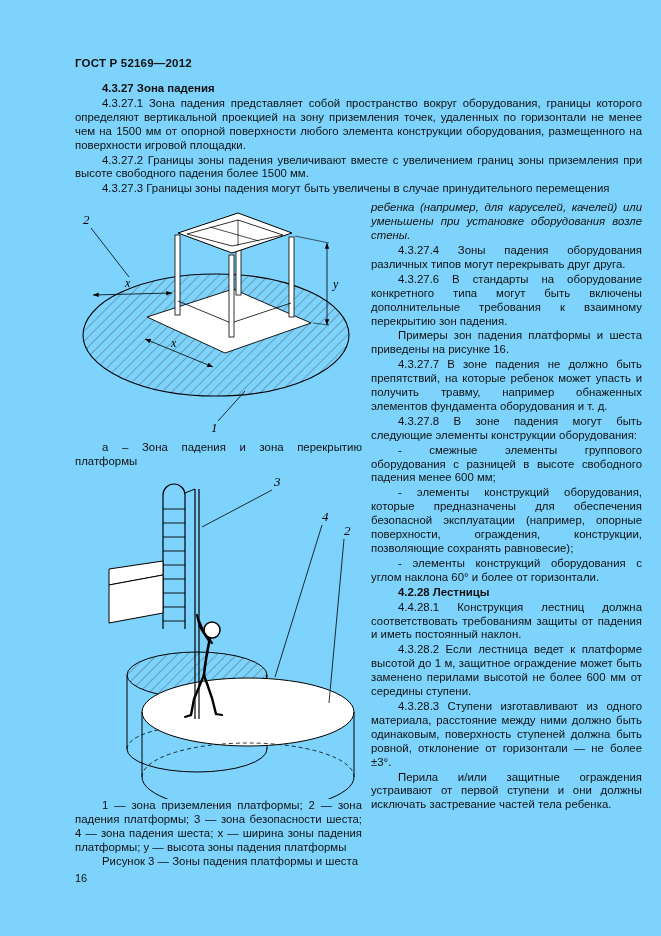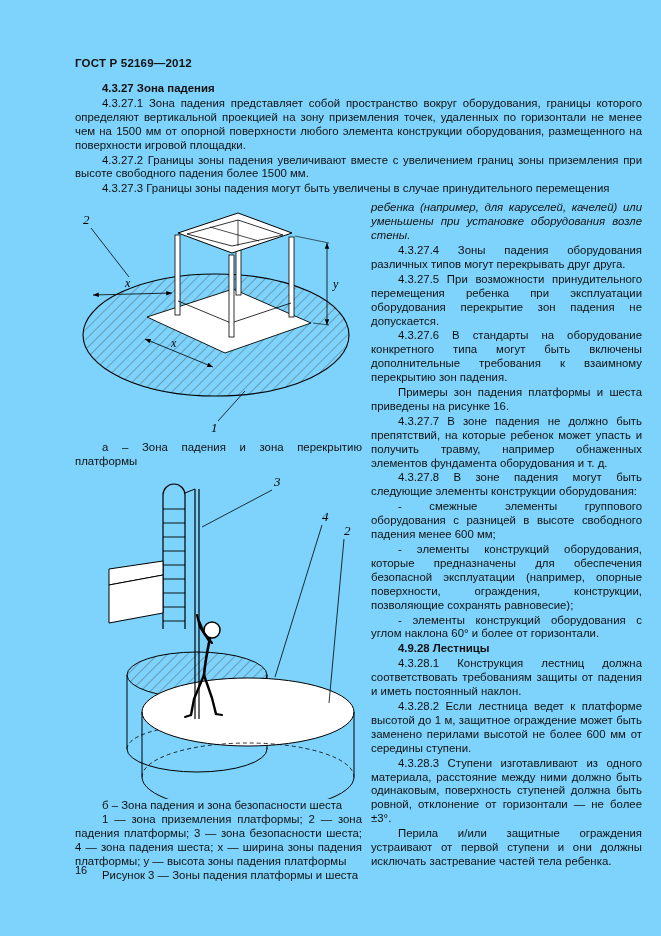--- a/index.html
+++ b/index.html
@@ -18,21 +18,21 @@
   p.noindent{text-indent:0;font-style:italic;}
   .intro p.body{margin-bottom:1px;}
   .columns{display:flex;gap:9px;margin-top:5px;align-items:flex-start;}
   .col-left{width:287px;flex:none;}
   .col-right{flex:1;min-width:0;}
   .col-right p.body{margin-bottom:1px;}
   svg{display:block;margin:0 auto;}
   .cap{font-size:10px;text-align:center;margin:3px 0 8px;text-indent:0;}
   .legend{font-size:8.7px;line-height:1.32;text-align:justify;margin-top:9px;text-indent:0;}
   .figtitle{font-size:9.7px;text-align:center;margin-top:13px;text-indent:0;}
-  .pagenum{position:absolute;left:75px;bottom:60px;font-size:11px;}
+  .pagenum{position:absolute;left:75px;bottom:52px;font-size:11px;}
   .slbl{font:italic 13px "Liberation Serif","DejaVu Serif",serif;fill:#000;}
   .dimlbl{font:italic 12px "Liberation Serif","DejaVu Serif",serif;fill:#000;}
 </style>
 </head>
 <body>
 
 <div class="page">
 
   <div class="doc-header">ГОСТ Р 52169—2012</div>
 
@@ -154,40 +154,38 @@
         <g stroke="#000" stroke-width="0.8">
           <line x1="197" y1="21" x2="127" y2="58"></line>
           <line x1="247" y1="56" x2="200" y2="208"></line>
           <line x1="269" y1="70" x2="254" y2="234"></line>
         </g>
         <text class="slbl" x="199" y="17">3</text>
         <text class="slbl" x="247" y="52">4</text>
         <text class="slbl" x="269" y="66">2</text>
       </svg>
 
-      <p class="body cap">б – Зона падения и зона безопасности шеста</p>
 
       <p class="body legend">1 — зона приземления платформы; 2 — зона падения платформы; 3 — зона безопасности шеста; 4 — зона падения шеста; x — ширина зоны падения платформы; y — высота зоны падения платформы</p>
 
       <p class="body figtitle">Рисунок 3 — Зоны падения платформы и шеста</p>
     </div>
 
     <div class="col-right">
       <p class="body noindent">ребенка (например, для каруселей, качелей) или уменьшены при установке оборудования возле стены.</p>
       <p class="body">4.3.27.4 Зоны падения оборудования различных типов могут перекрывать друг друга.</p>
-      <p class="body">4.3.27.5 При возможности принудительного перемещения ребенка при эксплуатации оборудования перекрытие зон падения не допускается.</p>
       <p class="body">4.3.27.6 В стандарты на оборудование конкретного типа могут быть включены дополнительные требования к взаимному перекрытию зон падения.</p>
       <p class="body">Примеры зон падения платформы и шеста приведены на рисунке 16.</p>
       <p class="body">4.3.27.7 В зоне падения не должно быть препятствий, на которые ребенок может упасть и получить травму, например обнаженных элементов фундамента оборудования и т. д.</p>
       <p class="body">4.3.27.8 В зоне падения могут быть следующие элементы конструкции оборудования:</p>
       <p class="body">- смежные элементы группового оборудования с разницей в высоте свободного падения менее 600 мм;</p>
       <p class="body">- элементы конструкций оборудования, которые предназначены для обеспечения безопасной эксплуатации (например, опорные поверхности, ограждения, конструкции, позволяющие сохранять равновесие);</p>
       <p class="body">- элементы конструкций оборудования с углом наклона 60° и более от горизонтали.</p>
-      <p class="body bold">4.9.28 Лестницы</p>
-      <p class="body">4.3.28.1 Конструкция лестниц должна соответствовать требованиям защиты от падения и иметь постоянный наклон.</p>
+      <p class="body bold">4.2.28 Лестницы</p>
+      <p class="body">4.4.28.1 Конструкция лестниц должна соответствовать требованиям защиты от падения и иметь постоянный наклон.</p>
       <p class="body">4.3.28.2 Если лестница ведет к платформе высотой до 1 м, защитное ограждение может быть заменено перилами высотой не более 600 мм от середины ступени.</p>
       <p class="body">4.3.28.3 Ступени изготавливают из одного материала, расстояние между ними должно быть одинаковым, поверхность ступеней должна быть ровной, отклонение от горизонтали — не более ±3°.</p>
       <p class="body">Перила и/или защитные ограждения устраивают от первой ступени и они должны исключать застревание частей тела ребенка.</p>
     </div>
 
   </div>
 
   <div class="pagenum">16</div>
 
 </div>

